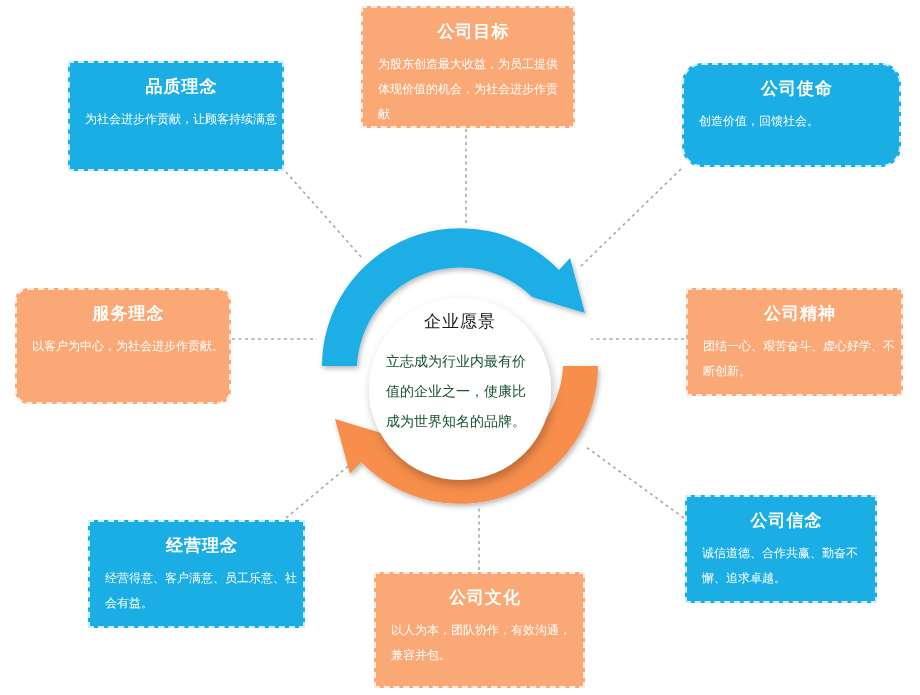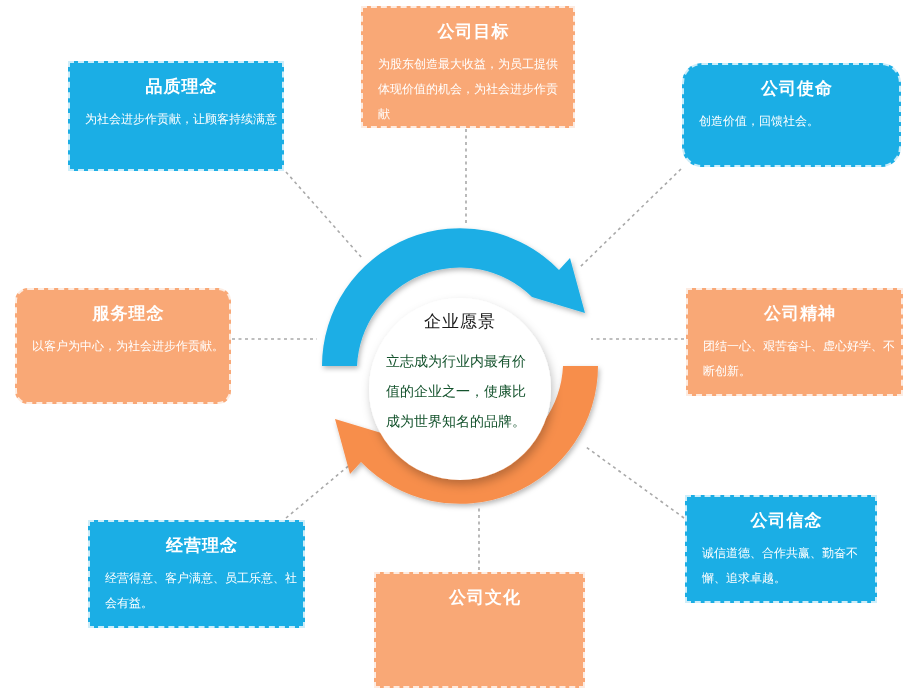--- a/index.html
+++ b/index.html
@@ -126,20 +126,21 @@
     <div class="box-body">团结一心、艰苦奋斗、虚心好学、不断创新。</div>
   </div>
 
   <div class="box box--blue b-business">
     <div class="box-title">经营理念</div>
     <div class="box-body">经营得意、客户满意、员工乐意、社会有益。</div>
   </div>
 
   <div class="box box--orange b-culture">
     <div class="box-title">公司文化</div>
+    <div class="box-body">以人为本，团队协作，有效沟通，兼容并包。</div>
   </div>
 
   <div class="box box--blue b-belief">
     <div class="box-title">公司信念</div>
     <div class="box-body">诚信道德、合作共赢、勤奋不懈、追求卓越。</div>
   </div>
 
 </div>
 
 </body></html>

